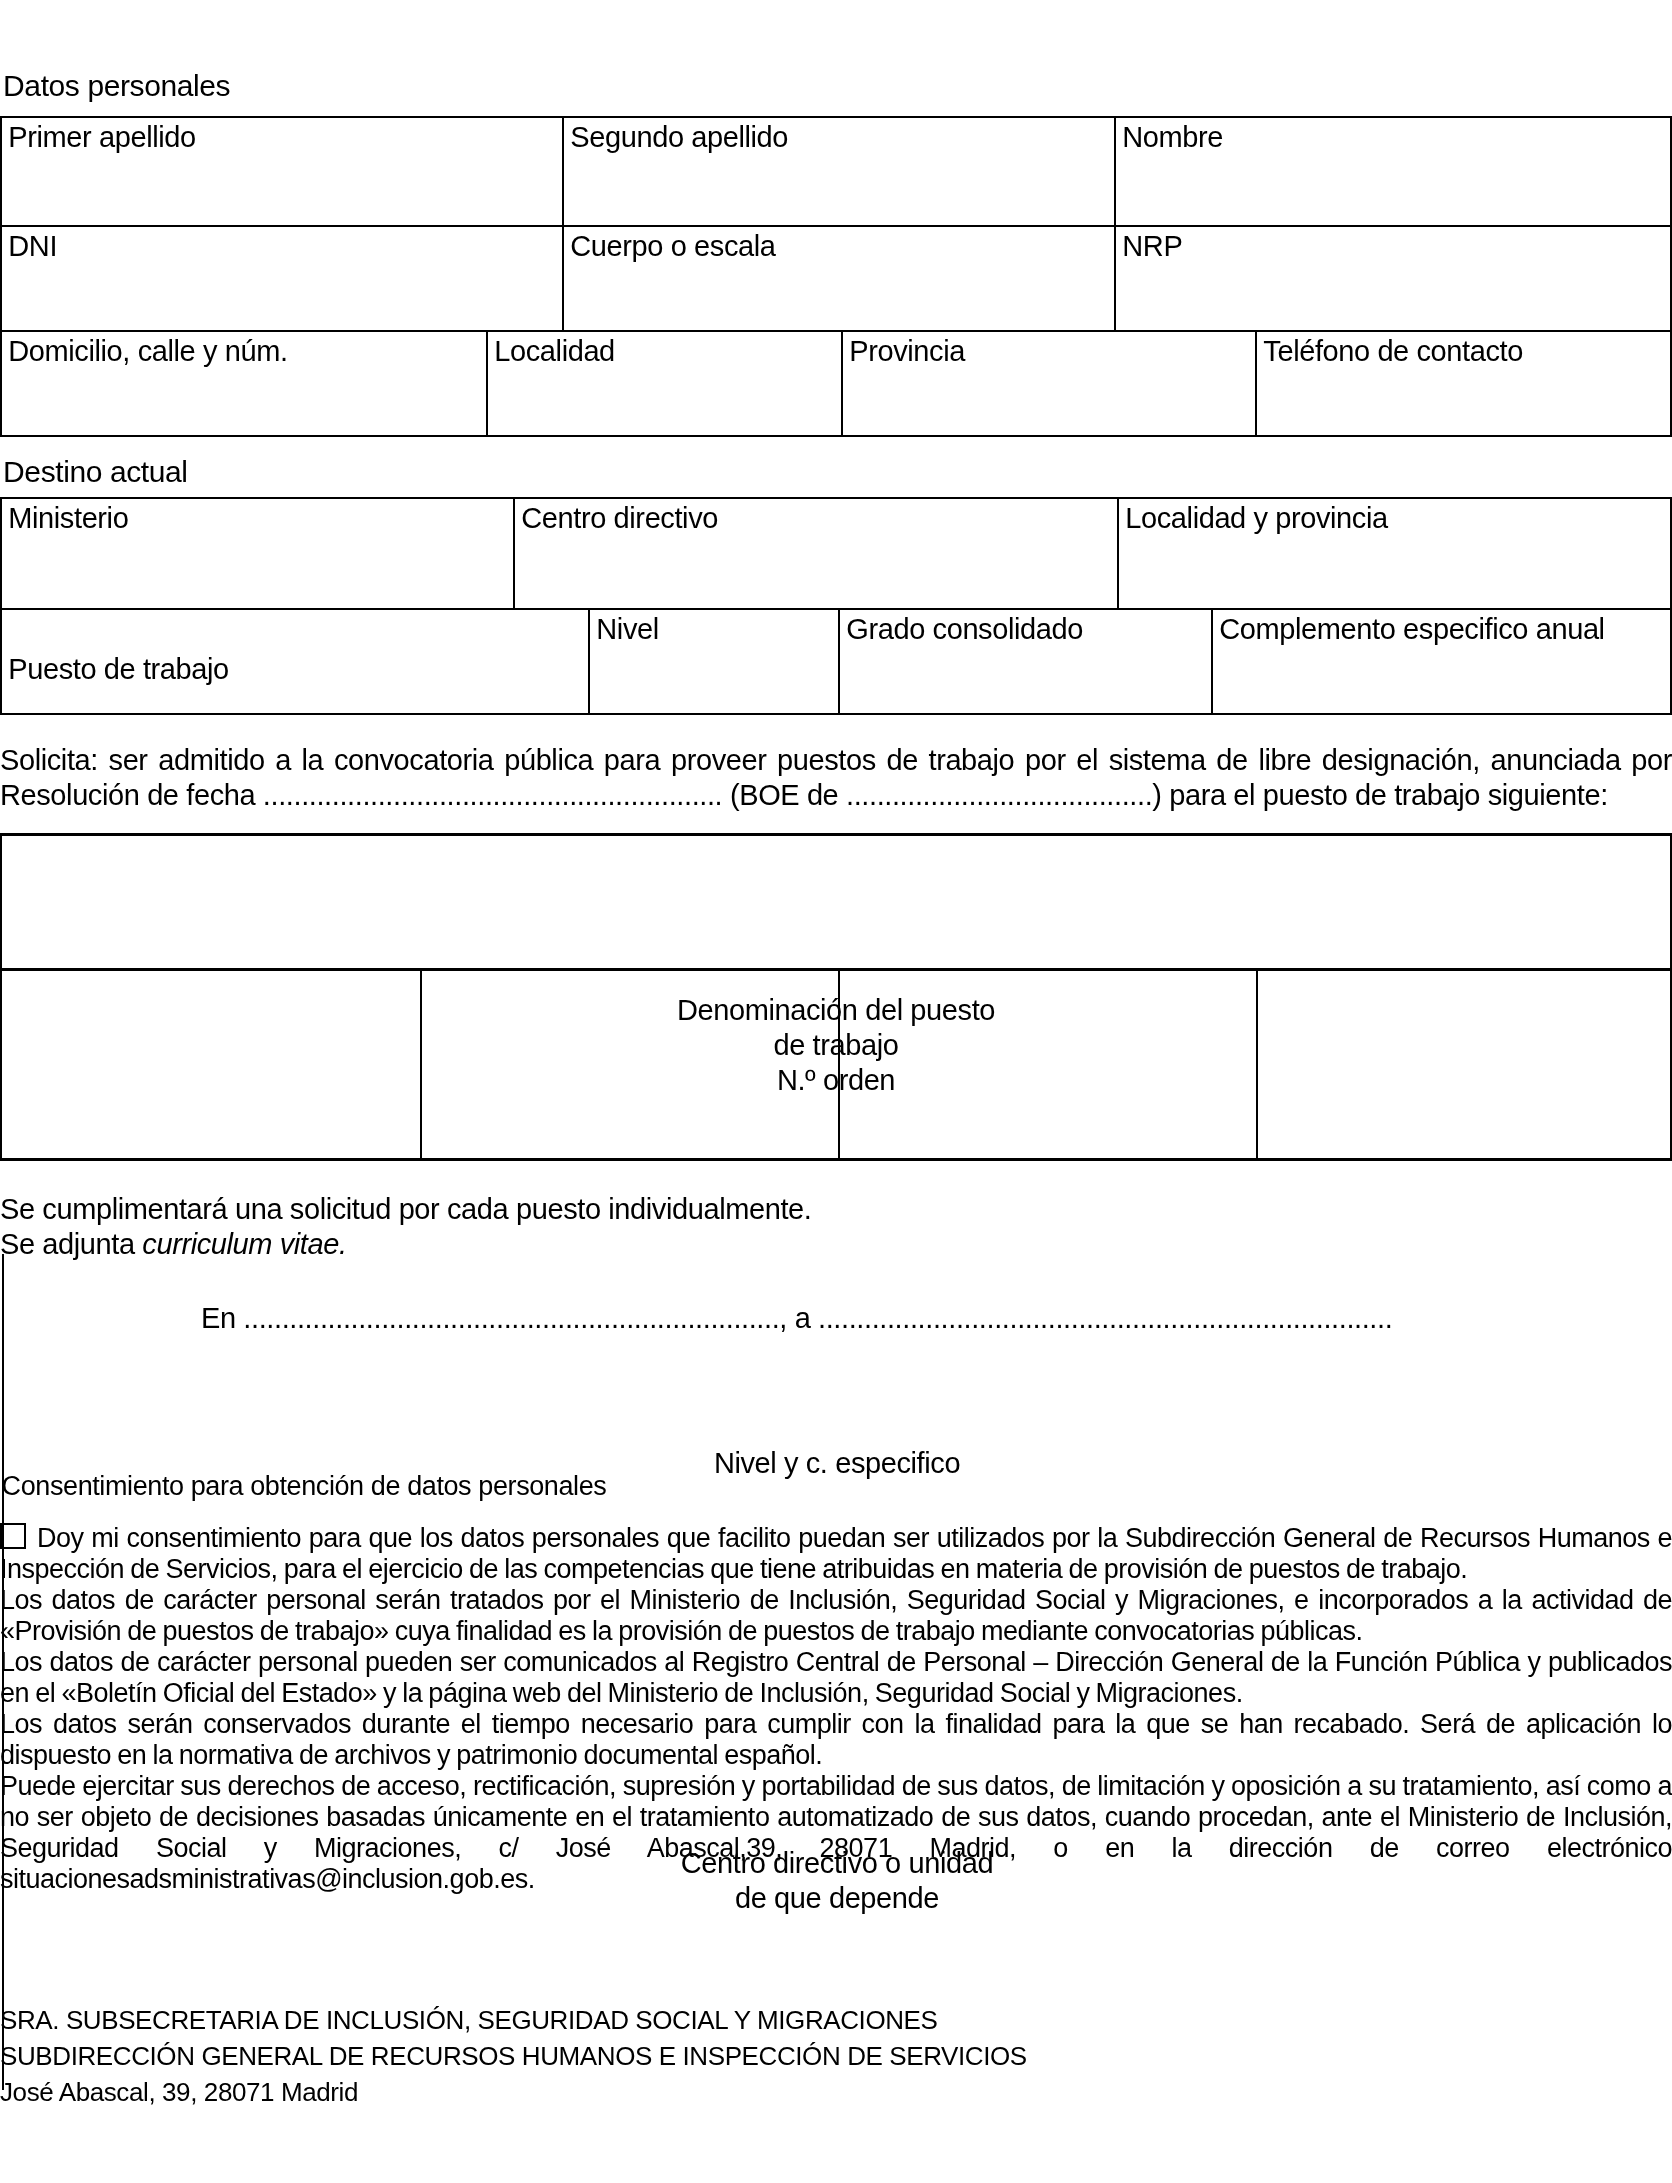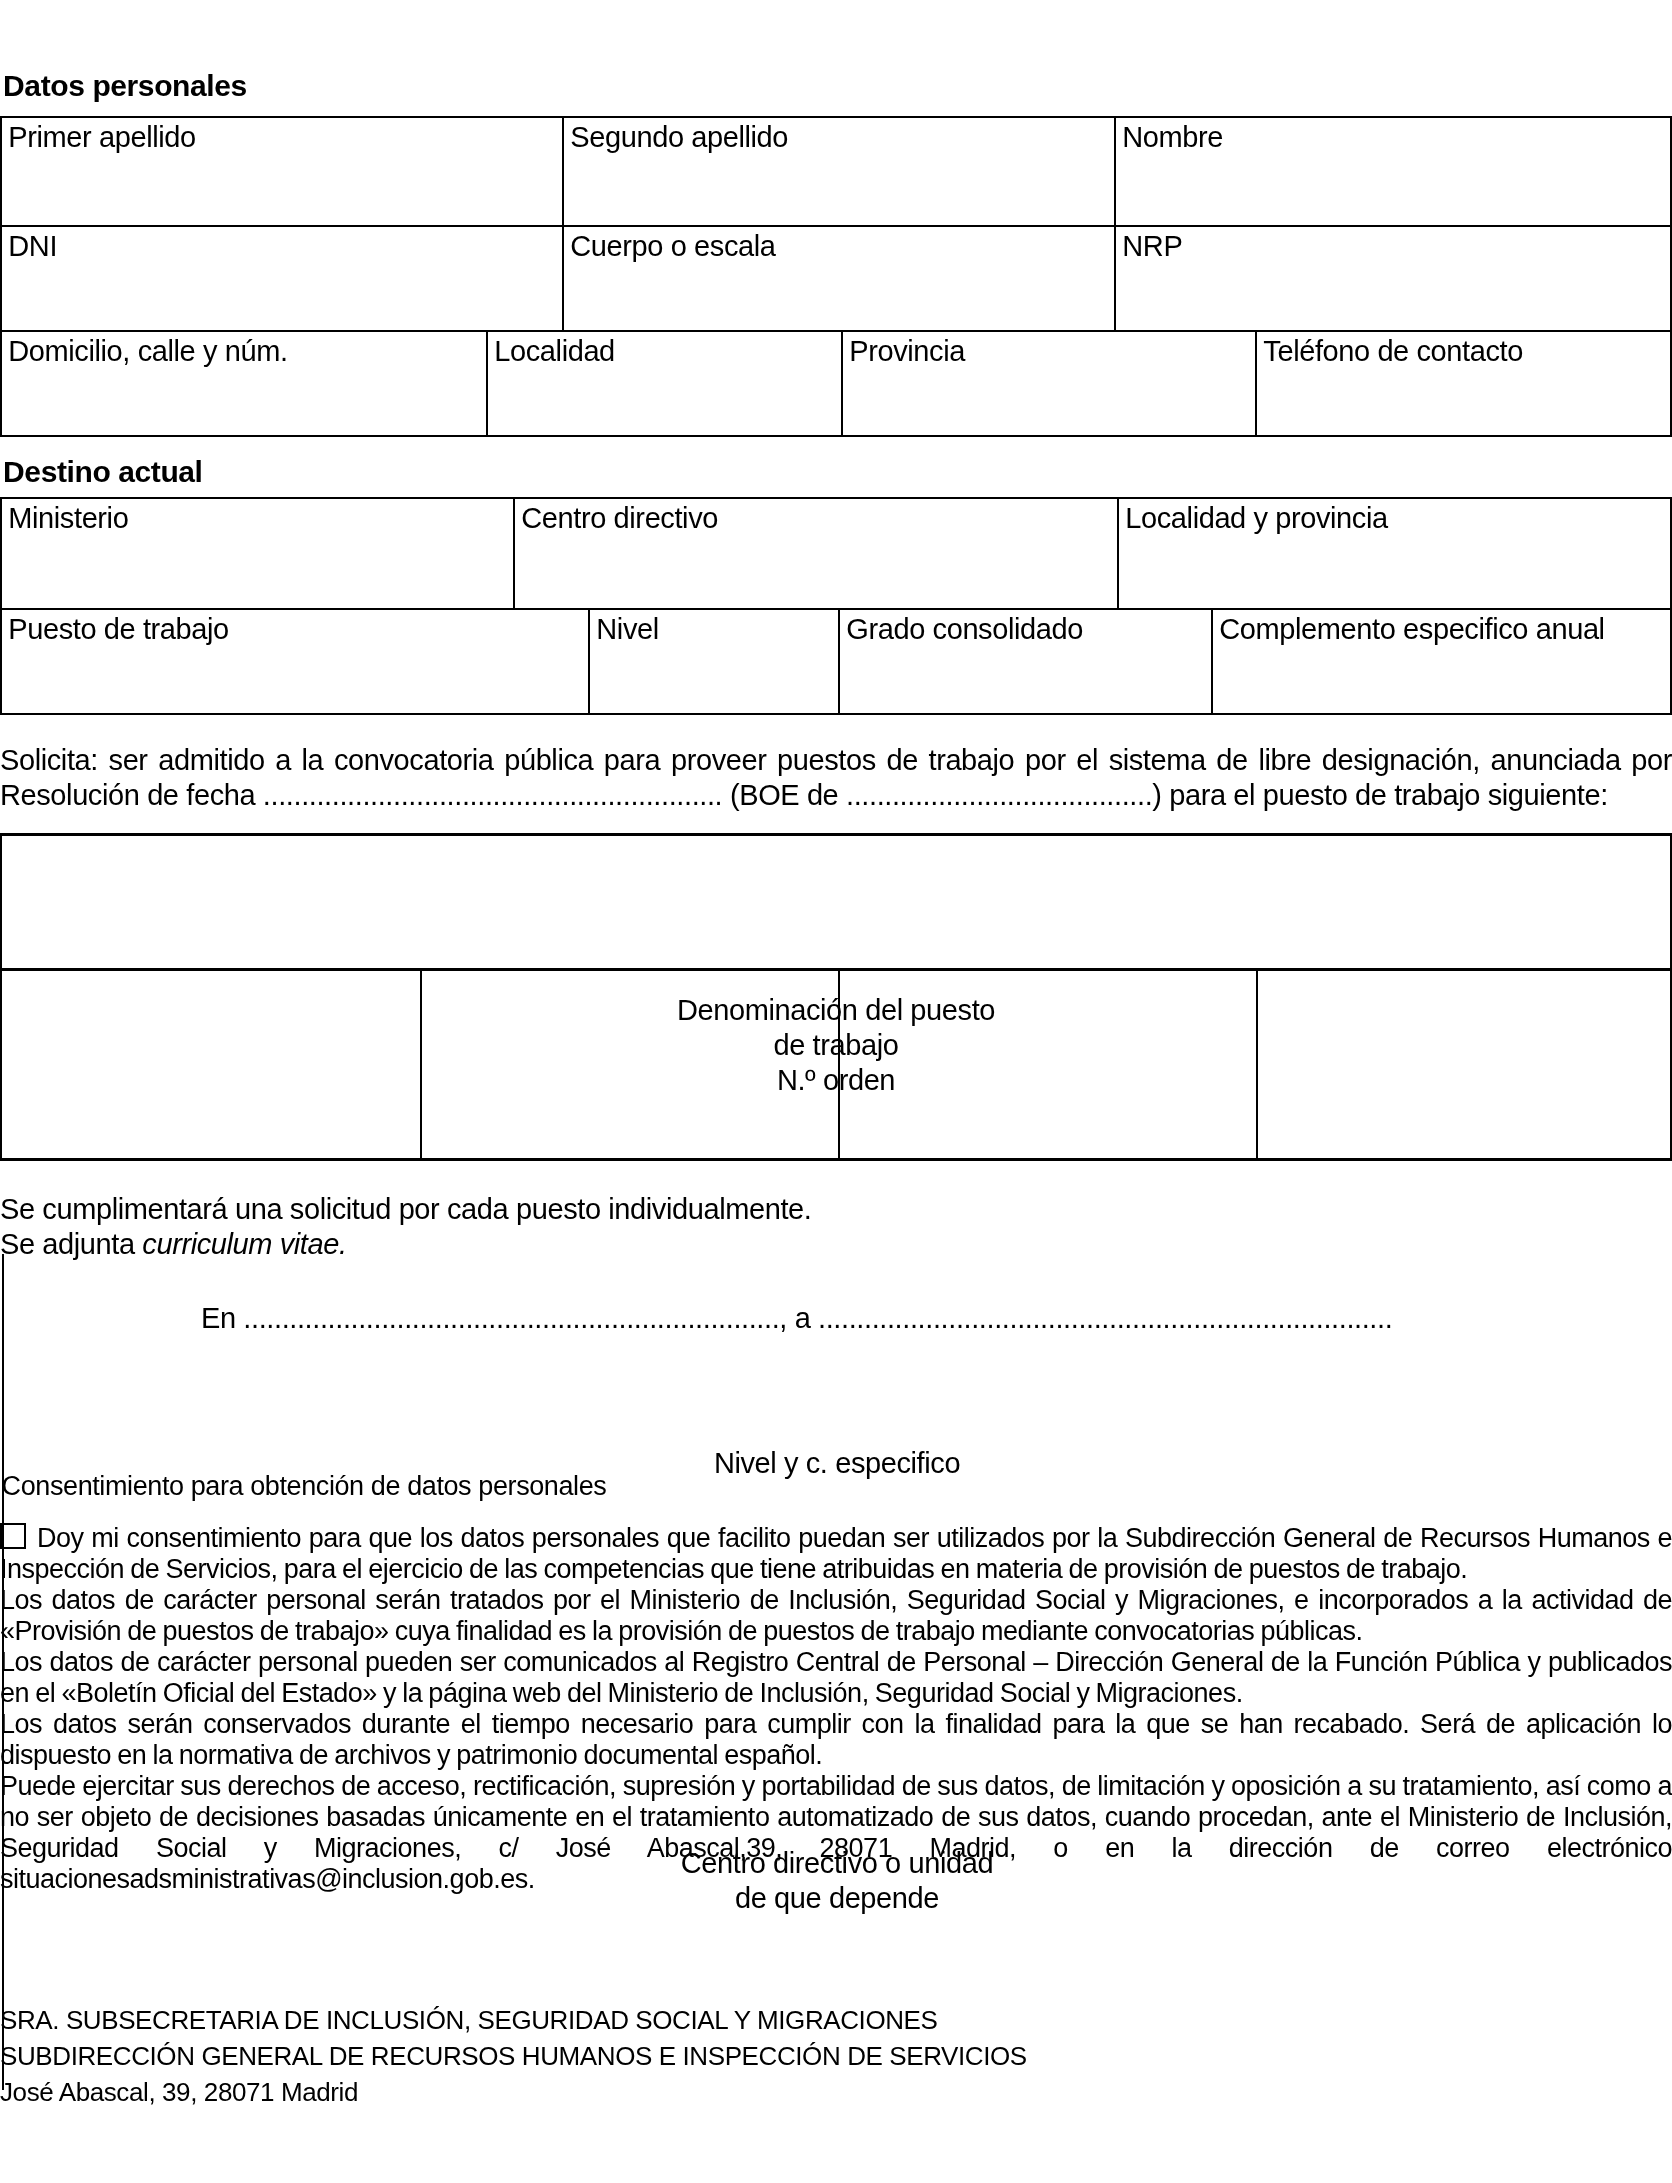--- a/index.html
+++ b/index.html
@@ -19,21 +19,21 @@
   }
   .page {
     padding-top: 68px;
     width: 1672px;
     box-sizing: border-box;
   }
   .section-title {
     margin: 0 0 12.6px 3.1px;
     line-height: 35px;
     font-size: 30px;
-    font-weight: bold;
+    font-weight: normal;
   }
   .section-title.mt { margin-top: 17.3px; margin-bottom: 7.9px; }
 
   
   .tbl {
     border: 2.4px solid #000;
     width: 1672px;
     box-sizing: border-box;
   }
   .tr { display: flex; }
@@ -51,21 +51,21 @@
   .h168 { height: 132px; flex-direction: column; }
   .h238 { height: 187px; }
 
   .w712 { flex: 0 0 560px; }
   .w702 { flex: 0 0 552px; }
   .w616 { flex: 0 0 484px; }
   .w452 { flex: 0 0 355px; }
   .w526 { flex: 0 0 414px; }
   .w650 { flex: 0 0 511px; }
   .w768 { flex: 0 0 604px; }
-  .w745 { flex: 0 0 586px; }
+  .w745 { flex: 0 0 586px; margin-top: 40px; }
   .w318 { flex: 0 0 250px; }
   .w474 { flex: 0 0 373px; }
   .w531 { flex: 0 0 418px; }
   .w532 { flex: 0 0 418px; }
   .wfill { flex: 1 1 auto; }
 
   .tbl3 { border-top-width: 3.1px; border-bottom-width: 3.9px; }
   .tbl3 .tr + .tr { border-top: 3.9px solid #000; }
   .td.center {
     display: flex;

